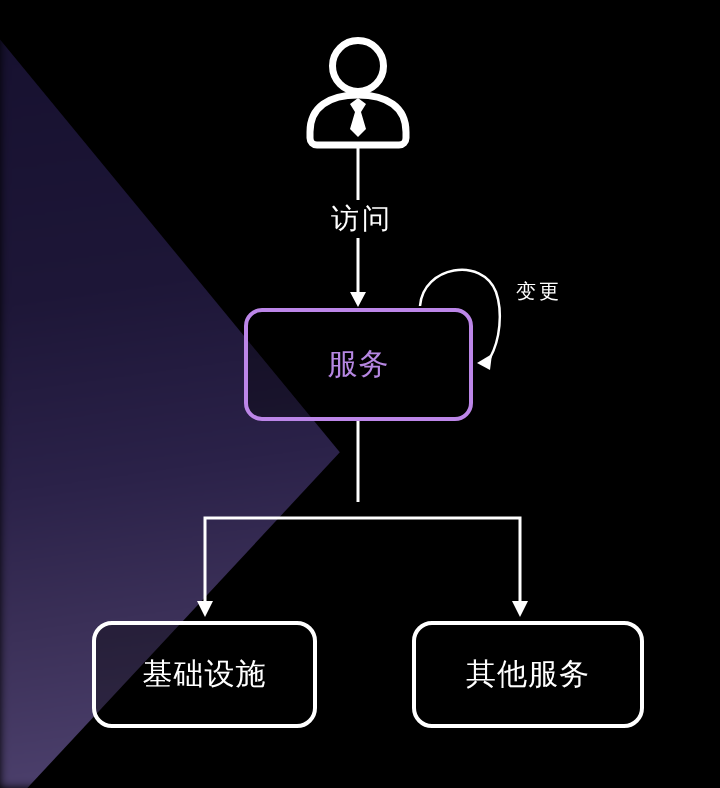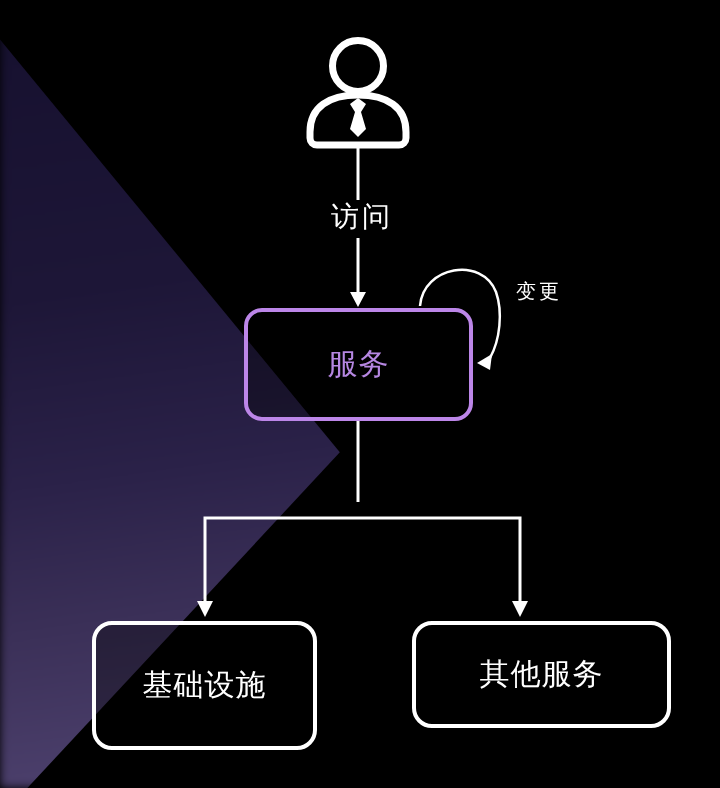--- a/index.html
+++ b/index.html
@@ -18,31 +18,31 @@
   .node{
     position:absolute;display:flex;align-items:center;justify-content:center;
     background:rgba(0,0,0,0.35);box-sizing:border-box;
   }
   .node-service{
     left:244px;top:308px;width:229px;height:113px;
     border:4px solid #bc86e8;border-radius:18px;
   }
   .node-service .node-label{color:#b687e2;}
   .node-white{border:4px solid #ffffff;border-radius:20px;}
-  .node-infra{left:92px;top:621px;width:225px;height:129px;}
-  .node-other{left:412px;top:621px;width:259px;height:107px;}
+  .node-infra{left:92px;top:621px;width:225px;height:107px;}
+  .node-other{left:412px;top:621px;width:232px;height:107px;}
   .node-label{
     font-size:30px;color:#ffffff;letter-spacing:1px;white-space:nowrap;
   }
   .edge-label{
     position:absolute;transform:translate(-50%,-50%);
     color:#ffffff;font-size:28px;letter-spacing:3px;white-space:nowrap;
     background:#000;padding:5px 9px;line-height:1;
   }
-  .edge-label-access{left:362px;top:219px;font-family:Liberation Mono, monospace;}
+  .edge-label-access{left:362px;top:219px;}
   .edge-label-depends{left:358px;top:518px;}
   .edge-label-change{left:539px;top:291px;font-size:20px;background:transparent;}
 </style>
 </head>
 <body>
 
 <div class="stage">
 
   <div class="wedge"></div>
 

